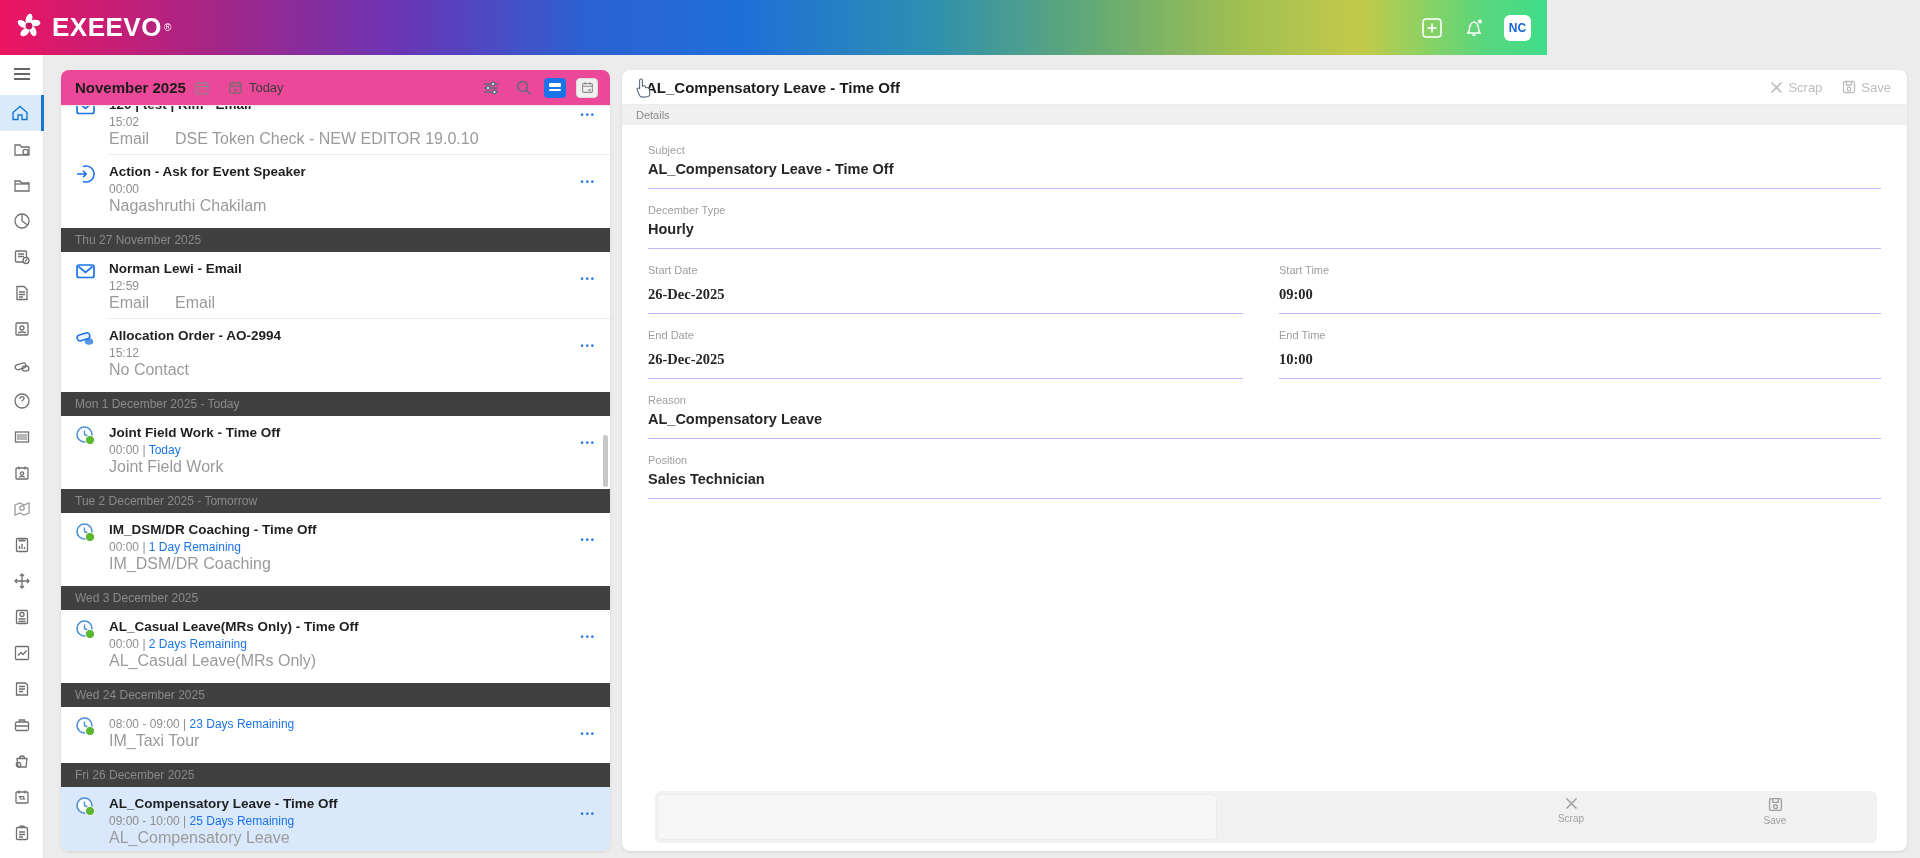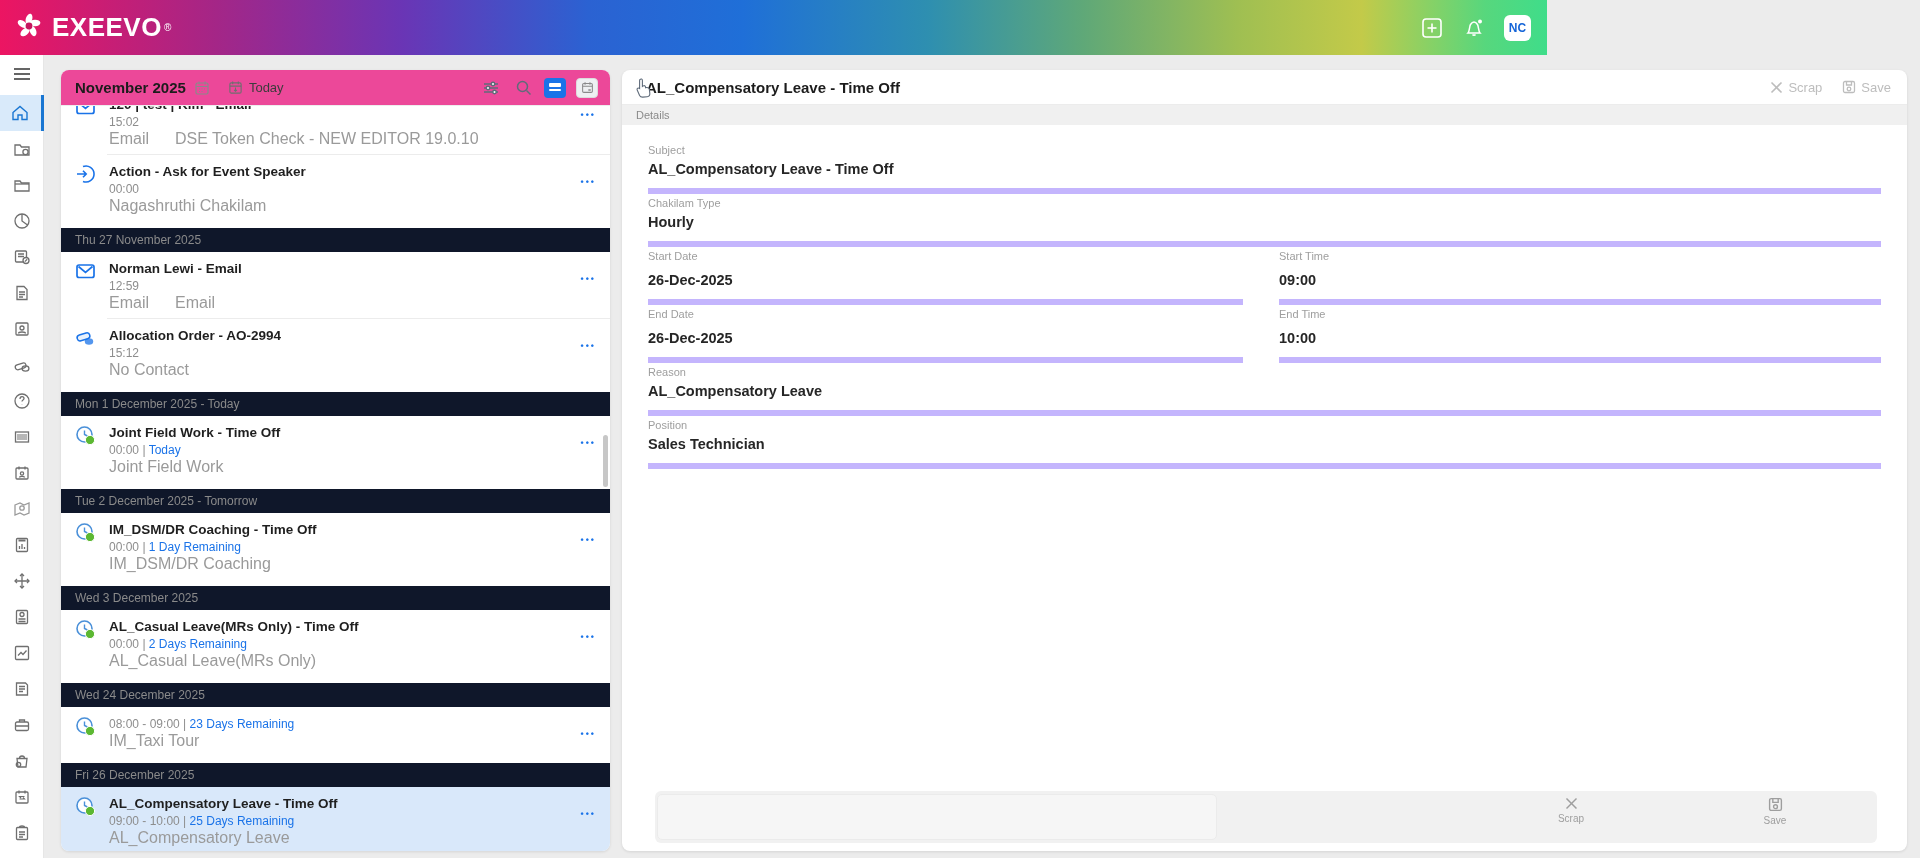--- a/index.html
+++ b/index.html
@@ -51,42 +51,42 @@
   .ev-row.selected { background:#d9e8fa; height:112px; }
   .ev-icon { width:22px; margin-right:12px; padding-top:1px; flex:0 0 22px; }
   .ev-body { flex:1; min-width:0; }
   .ev-title { font-size:13.5px; font-weight:bold; color:#1f1f1f; line-height:17px; white-space:nowrap; }
   .ev-meta { font-size:12px; color:#8d8d8d; line-height:16px; margin-top:1px; }
   .ev-meta .hl { color:#1a73e8; }
   .ev-sub { font-size:16px; color:#9a9a9a; line-height:15px; margin-top:1px; white-space:nowrap; }
   .ev-sub .sub2 { margin-left:26px; }
   .ev-more { font-size:9px; letter-spacing:2px; color:#1a73e8; cursor:pointer;
     align-self:flex-start; margin-top:14px; font-weight:bold; }
-  .day-row { background:#0f172a; color:#8a8a8a; font-size:12px; padding:5px 14px;
+  .day-row { background:#404040; color:#8a8a8a; font-size:12px; padding:5px 14px;
     margin-top:7px; line-height:14px; }
   .divider { height:1px; background:#ececec; margin-left:46px; }
   .cal-scrollthumb { position:absolute; right:2px; top:365px; width:5px; height:52px;
     background:#c7c7c7; border-radius:3px; cursor:pointer; }
 
   
   .dt-header { height:35px; display:flex; align-items:center; padding:0 16px 0 24px;
     border-bottom:1px solid #ececec; position:relative; }
   .dt-title { font-size:15px; font-weight:bold; color:#1c1c1c; }
   .cursor-hand { position:absolute; left:12px; top:8px; z-index:3; }
   .dt-actions { margin-left:auto; display:flex; align-items:center; gap:20px; }
   .dt-action { display:flex; align-items:center; gap:5px; color:#bdbdbd; font-size:13px; cursor:default; }
   .dt-tabstrip { background:#f0f0f0; padding:4px 14px; font-size:11px; color:#8a8a8a; }
   .dt-fields { padding:16px 26px 0 26px; }
-  .field { padding:2px 0 9px 0; border-bottom:6px solid #c4b5fd; margin-bottom:0; }
+  .field { padding:2px 0 9px 0; border-bottom:1px solid #c4b5fd; margin-bottom:12px; }
   .f-label { font-size:11px; color:#9e9e9e; line-height:14px; margin-bottom:3px; }
   .f-value { font-size:14.5px; color:#262626; line-height:19px; font-weight:bold; font-weight:600; }
   .frow { display:flex; }
   .frow .field { flex:0 0 595px; margin-right:36px; }
   .frow .field.right { flex:1; margin-right:0; }
-  .frow .field .f-value { margin-top:8px; }
+  .frow .field .f-value { margin-top:8px;font-family:Liberation Serif, serif; }
 
   
   .dt-footer { position:absolute; left:33px; right:30px; bottom:8px; height:52px;
     background:#f1f1f1; border-radius:6px; display:flex; align-items:center; }
   .ft-inset { position:absolute; left:2px; top:3px; width:560px; height:46px;
     background:#f6f6f6; border:1px solid #ebebeb; border-radius:5px; }
   .ft-btn { position:absolute; top:6px; width:60px; display:flex; flex-direction:column;
     align-items:center; gap:3px; color:#9e9e9e; font-size:10px; cursor:pointer; }
   .ft-scrap { right:276px; }
   .ft-save { right:72px; }
@@ -513,21 +513,21 @@
   </div>
 
   <div class="dt-tabstrip">Details</div>
 
   <div class="dt-fields">
     <div class="field">
       <div class="f-label">Subject</div>
       <div class="f-value">AL_Compensatory Leave - Time Off</div>
     </div>
     <div class="field">
-      <div class="f-label">Chakilam Type</div>
+      <div class="f-label">December Type</div>
       <div class="f-value">Hourly</div>
     </div>
     <div class="frow">
       <div class="field">
         <div class="f-label">Start Date</div>
         <div class="f-value">26-Dec-2025</div>
       </div>
       <div class="field right">
         <div class="f-label">Start Time</div>
         <div class="f-value">09:00</div>

